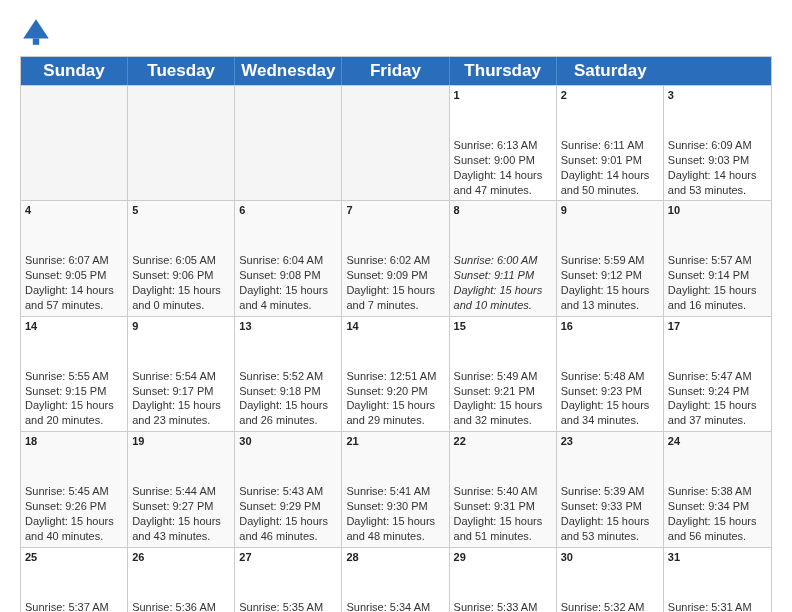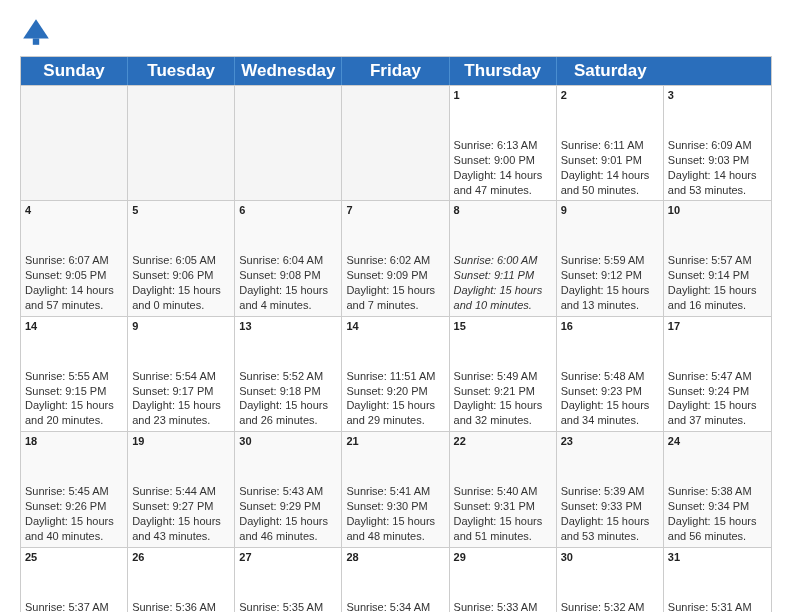--- a/index.html
+++ b/index.html
@@ -240,21 +240,21 @@
           </div>
           <div class="cal-cell">
             <div class="day-num">13</div>
             <div class="cell-text" style="white-space: pre-line;">Sunrise: 5:52 AM
 Sunset: 9:18 PM
 Daylight: 15 hours
 and 26 minutes.</div>
           </div>
           <div class="cal-cell">
             <div class="day-num">14</div>
-            <div class="cell-text" style="white-space: pre-line;">Sunrise: 11:51 AM
+            <div class="cell-text" style="white-space: pre-line;">Sunrise: 12:51 AM
 Sunset: 9:20 PM
 Daylight: 15 hours
 and 29 minutes.</div>
           </div>
           <div class="cal-cell">
             <div class="day-num">15</div>
             <div class="cell-text" style="white-space: pre-line;">Sunrise: 5:49 AM
 Sunset: 9:21 PM
 Daylight: 15 hours
 and 32 minutes.</div>

